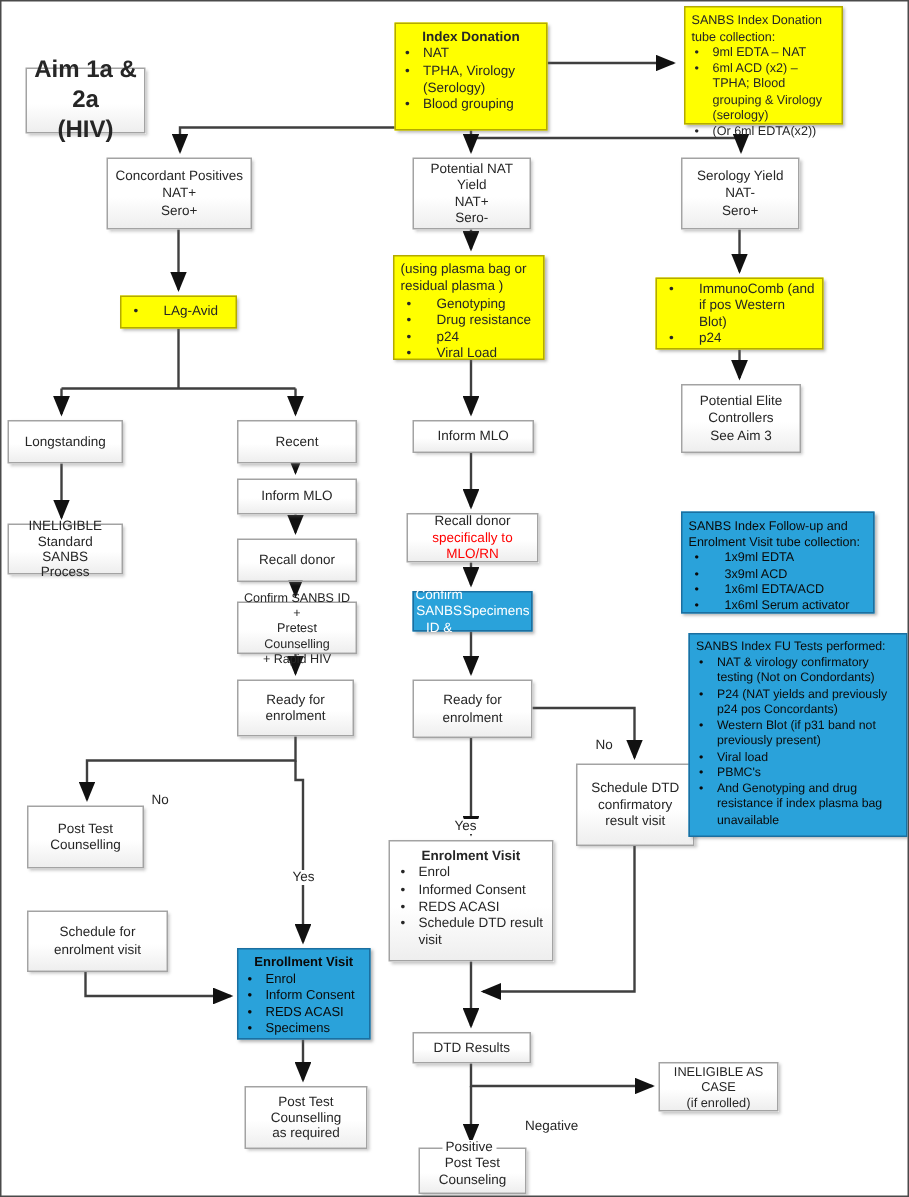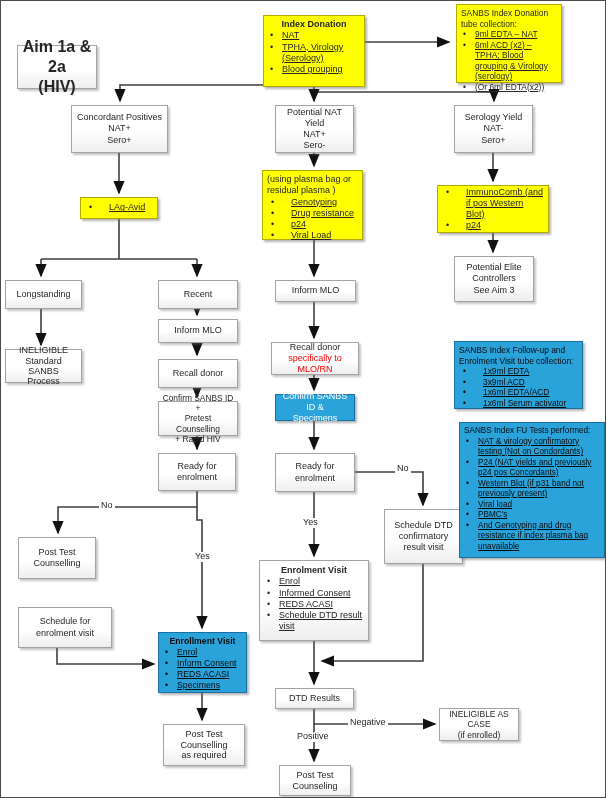--- a/index.html
+++ b/index.html
@@ -13,23 +13,23 @@
              text-align:center;padding:2px 3px;}
   .box-yellow{background:#ffff00;border:1.3px solid #b3aa00;
               box-shadow:1.5px 1.5px 2px rgba(110,110,110,.5);padding:3px 4px;}
   .box-blue{background:#2aa2da;border:1.3px solid #1b6fa0;
             box-shadow:1.5px 1.5px 2px rgba(110,110,110,.5);padding:3px 4px;color:#0a0a0a;}
   .title{font-weight:bold;text-align:center;}
   .bold{font-weight:bold;}
   .bullet-row{display:flex;text-align:left;}
   .bullet-row::before{content:"\2022";flex:0 0 12px;text-align:left;padding-left:2px;}
   .bullet-row.wide::before{flex:0 0 20px;padding-left:4px;}
-  .bullet-text{flex:1;text-decoration:underline;}
+  .bullet-text{flex:1;}
   .edge-label{position:absolute;z-index:3;background:#ffffff;font-size:9px;color:#262626;
-              padding:0 2px;line-height:1.1;}
+              padding:0 2px;line-height:1.1;margin-top:28px;}
   .red-text{color:#ff0000;}
   .white-text{color:#ffffff;}
   .small{font-size:8.4px;}
   .tiny{font-size:8.2px;line-height:1.28;}
 </style>
 </head>
 <body>
 
 <div id="page">
 
@@ -212,21 +212,21 @@
 
   <div class="node box-white" style="left:274px;top:279px;width:81px;height:22px;">
     <div>Inform MLO</div>
   </div>
 
   <div class="node box-white" style="left:270px;top:341px;width:88px;height:33px;">
     <div>Recall donor</div>
     <div class="red-text">specifically to MLO/RN</div>
   </div>
 
-  <div class="node box-blue white-text" style="left:274px;top:393px;width:80px;height:27px;display:flex;flex-direction:column;align-items:center;justify-content:center;text-align:center;padding:1px;">
+  <div class="node box-blue white-text" style="left:274px;top:393px;width:80px;height:27px;display:flex;flex-direction:row;align-items:center;justify-content:center;text-align:center;padding:1px;">
     <div>Confirm SANBS ID &amp;</div>
     <div>Specimens</div>
   </div>
 
   <div class="node box-white" style="left:274px;top:452px;width:80px;height:39px;">
     <div>Ready for</div>
     <div>enrolment</div>
   </div>
 
   <div class="node box-white" style="left:383px;top:508px;width:79px;height:55px;">

